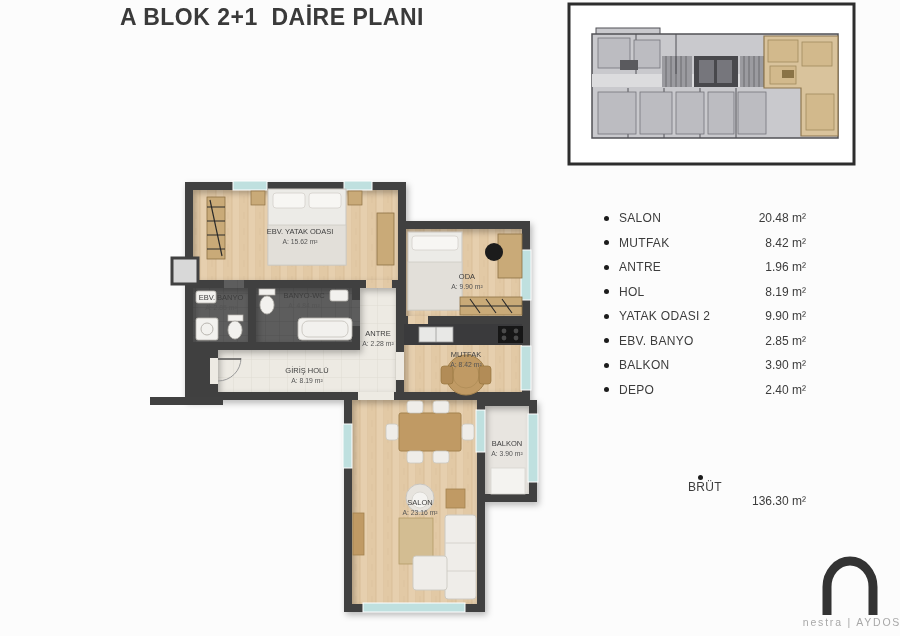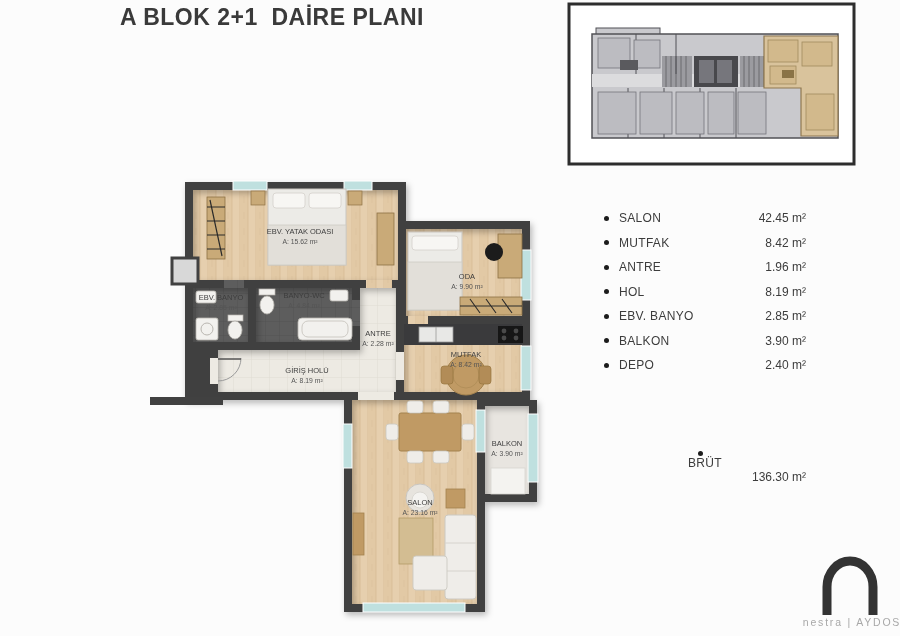--- a/index.html
+++ b/index.html
@@ -229,39 +229,44 @@
 
     <g>
       <path d="M827,615 V587 A23,26 0 0 1 873,587 V615" fill="none" stroke="#333333" stroke-width="9"></path>
     </g>
   </svg>
 
   <div class="legend">
     <div class="legend-row">
       <span class="bullet"></span>
       <span class="legend-label">SALON</span>
-      <span class="legend-value">42.45 m²</span>
+      <span class="legend-value">20.48 m²</span>
     </div>
     <div class="legend-row">
       <span class="bullet"></span>
       <span class="legend-label">MUTFAK</span>
       <span class="legend-value">8.42 m²</span>
     </div>
     <div class="legend-row">
       <span class="bullet"></span>
       <span class="legend-label">ANTRE</span>
       <span class="legend-value">1.96 m²</span>
     </div>
     <div class="legend-row">
       <span class="bullet"></span>
       <span class="legend-label">HOL</span>
       <span class="legend-value">8.19 m²</span>
     </div>
     <div class="legend-row">
       <span class="bullet"></span>
+      <span class="legend-label">YATAK ODASI 2</span>
+      <span class="legend-value">9.90 m²</span>
+    </div>
+    <div class="legend-row">
+      <span class="bullet"></span>
       <span class="legend-label">EBV. BANYO</span>
       <span class="legend-value">2.85 m²</span>
     </div>
     <div class="legend-row">
       <span class="bullet"></span>
       <span class="legend-label">BALKON</span>
       <span class="legend-value">3.90 m²</span>
     </div>
     <div class="legend-row">
       <span class="bullet"></span>

